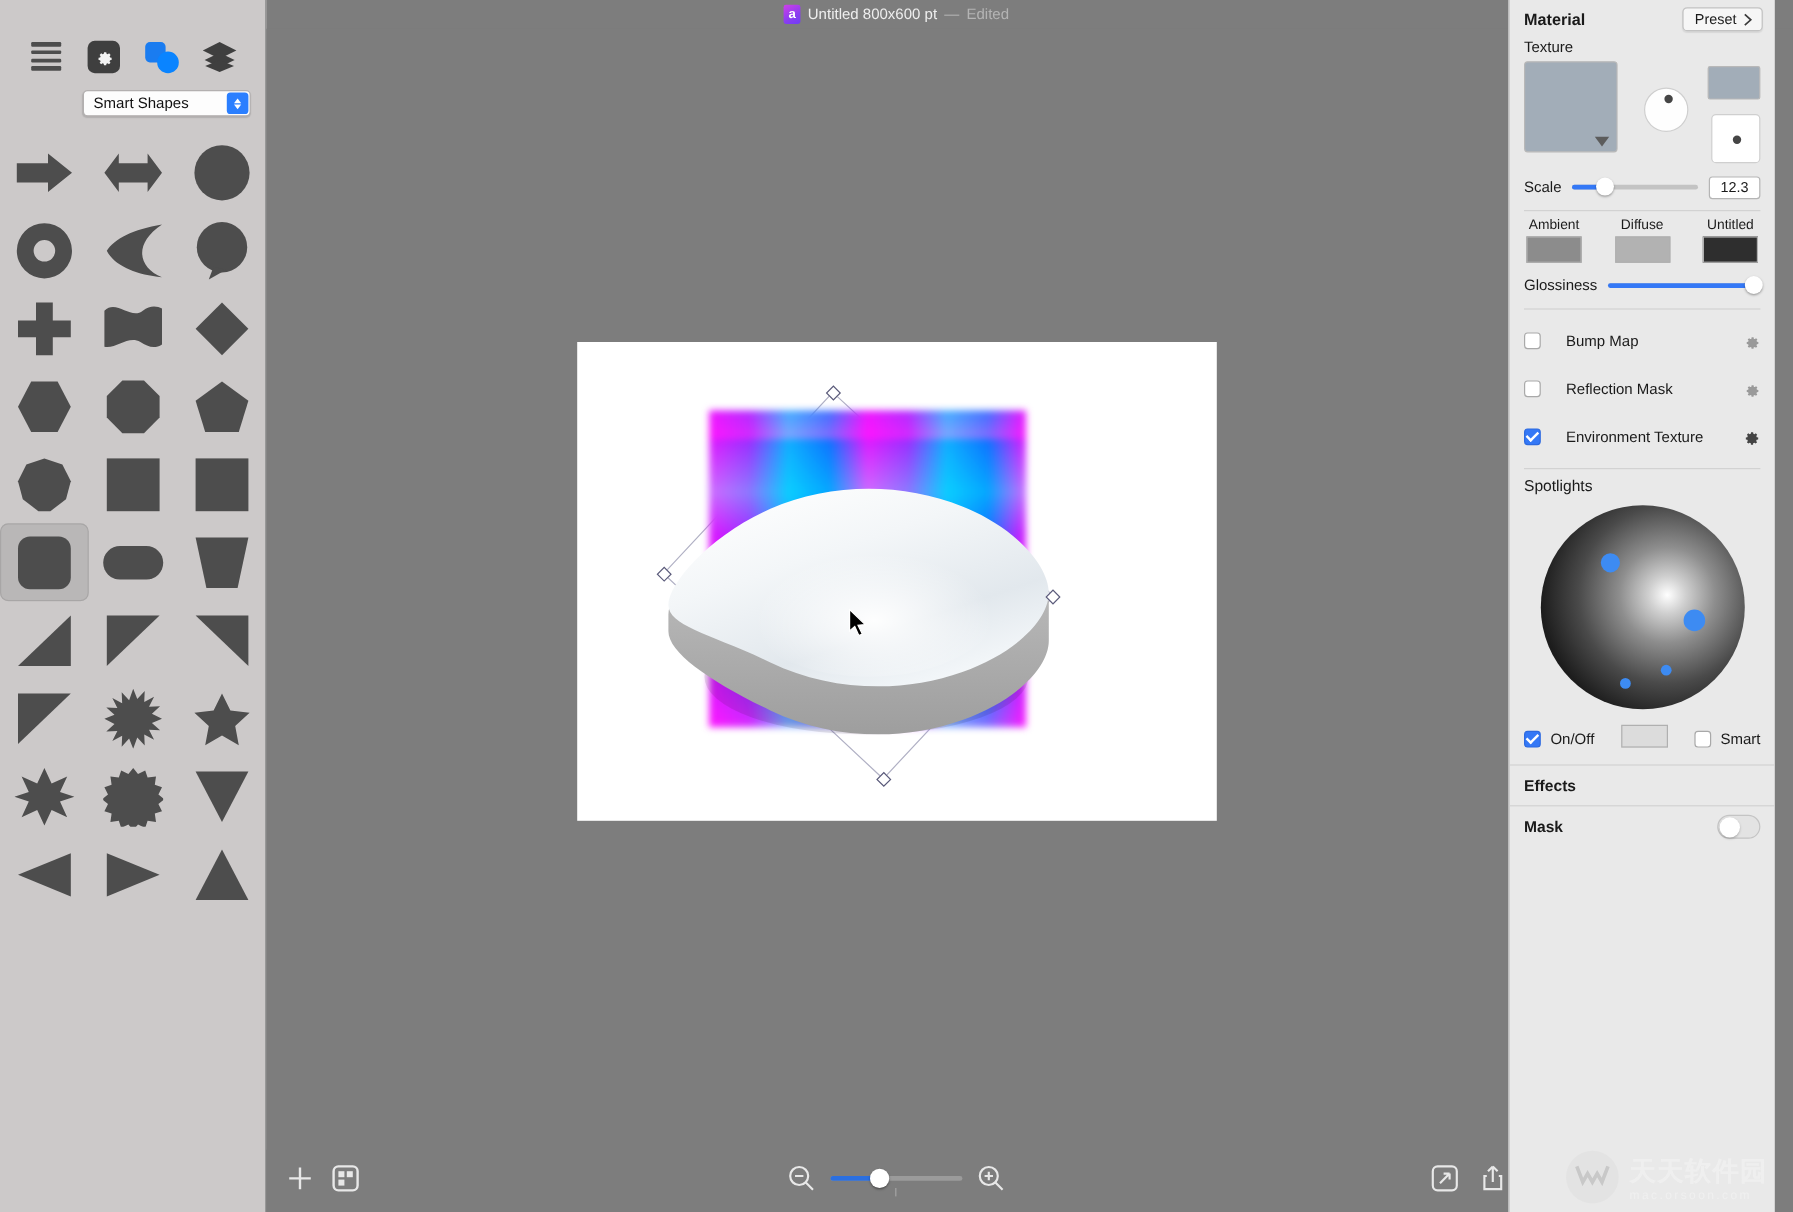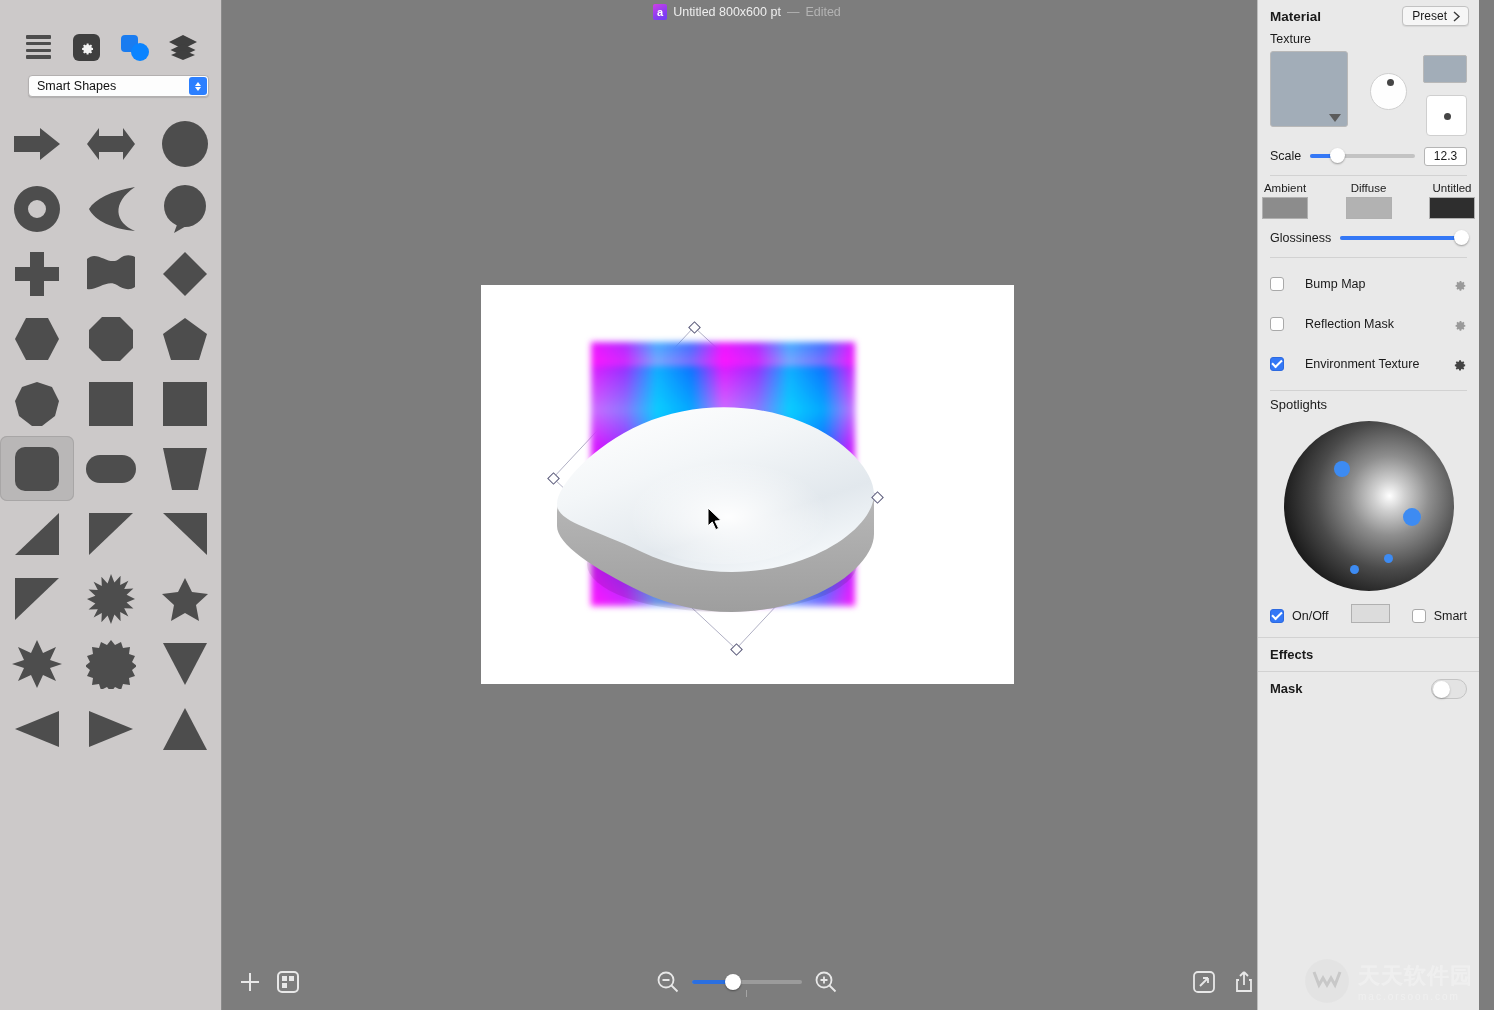--- a/index.html
+++ b/index.html
@@ -58,21 +58,21 @@
   .shapes-icon .sq {
     position: absolute; left: 1px; top: 1px; width: 17px; height: 17px;
     border-radius: 4px; background: #1a7cf0;
   }
   .shapes-icon .ci {
     position: absolute; left: 11px; top: 9px; width: 18px; height: 18px;
     border-radius: 50%; background: #0a84ff;
   }
   .layers-icon { width: 30px; height: 26px; }
 
-  .dd-wrap { padding: 5px 12px 0 28px; }
+  .dd-wrap { padding: 5px 12px 0 28px; margin-left: 41px; }
   .dropdown {
     position: relative; height: 22px; background: #fdfdfd;
     border: 1px solid #b3b0b0; border-radius: 4px;
     display: flex; align-items: center; padding-left: 8px;
     font-size: 12.5px; color: #111; cursor: pointer;
     box-shadow: 0 1px 1px rgba(0,0,0,.13);
   }
   .dd-stepper {
     position: absolute; right: 1px; top: 1px; width: 18px; height: 18px;
     background: #2b7fff; border-radius: 3px;
@@ -195,21 +195,21 @@
   .slider-track .knob {
     position: absolute; top:-6px; width: 15px; height: 15px; border-radius: 50%;
     background: #fff; box-shadow: 0 1px 2px rgba(0,0,0,.35);
   }
   .num-field {
     width: 43px; height: 19px; background: #fff; border: 1px solid #b5b5b5;
     border-radius: 3px; font-size: 12px; text-align: center; line-height: 17px;
   }
   .hairline { height: 1px; background: #d2d2d2; margin: 6px 12px; }
 
-  .swatch-row { display: flex; padding: 0 4px; gap: 16px; justify-content: space-between; margin-top: 2px; }
+  .swatch-row { display: flex; padding: 0 14px; gap: 16px; justify-content: space-between; margin-top: 2px; }
   .sw-item { width: 46px; }
   .sw-lab { font-size: 11.5px; text-align: center; margin-bottom: 3px; }
   .sw-box { height: 22px; border: 1px solid #b0b0b0; }
 
   .chk-row { display: flex; align-items: center; padding: 0 12px; height: 40px; gap: 21px; }
   .chk {
     width: 14px; height: 14px; border-radius: 3px; background: #fff;
     border: 1px solid #a9a9a9; flex: none;
     display:flex; align-items:center; justify-content:center;
   }

